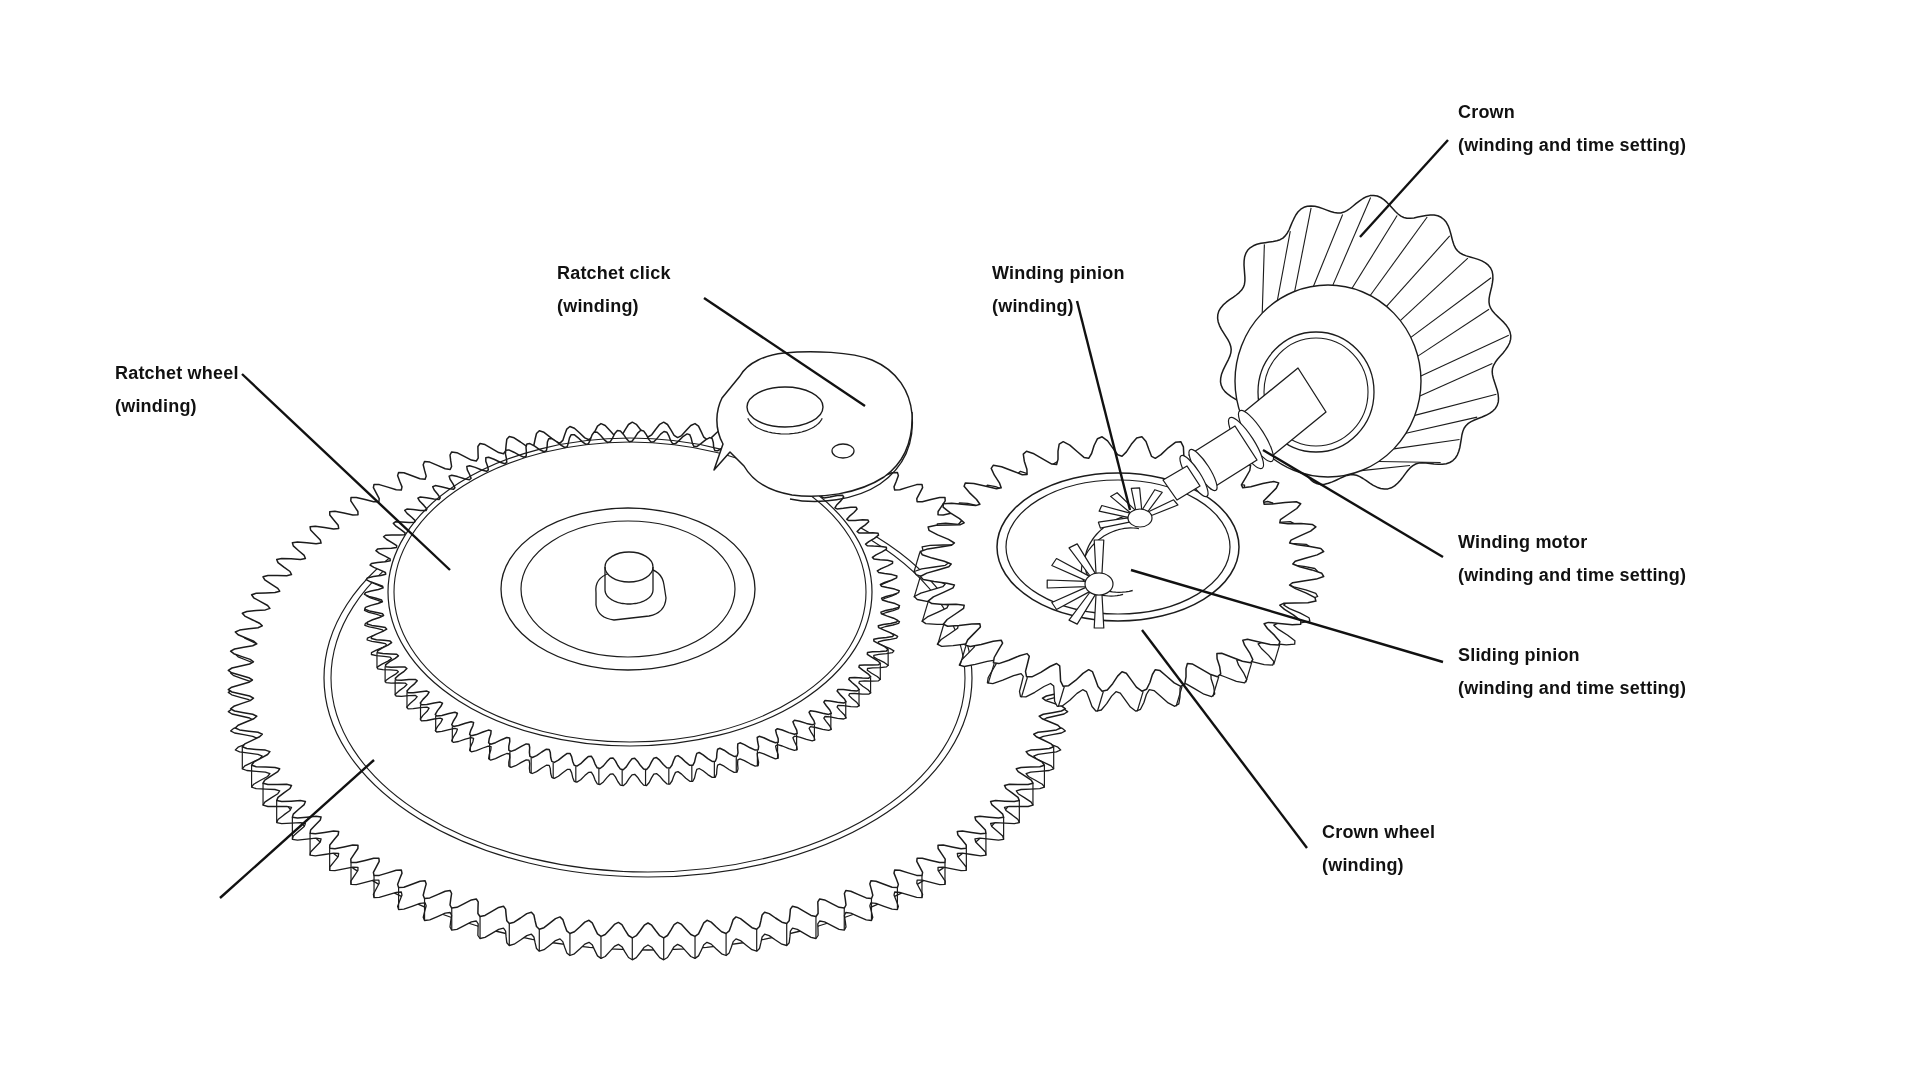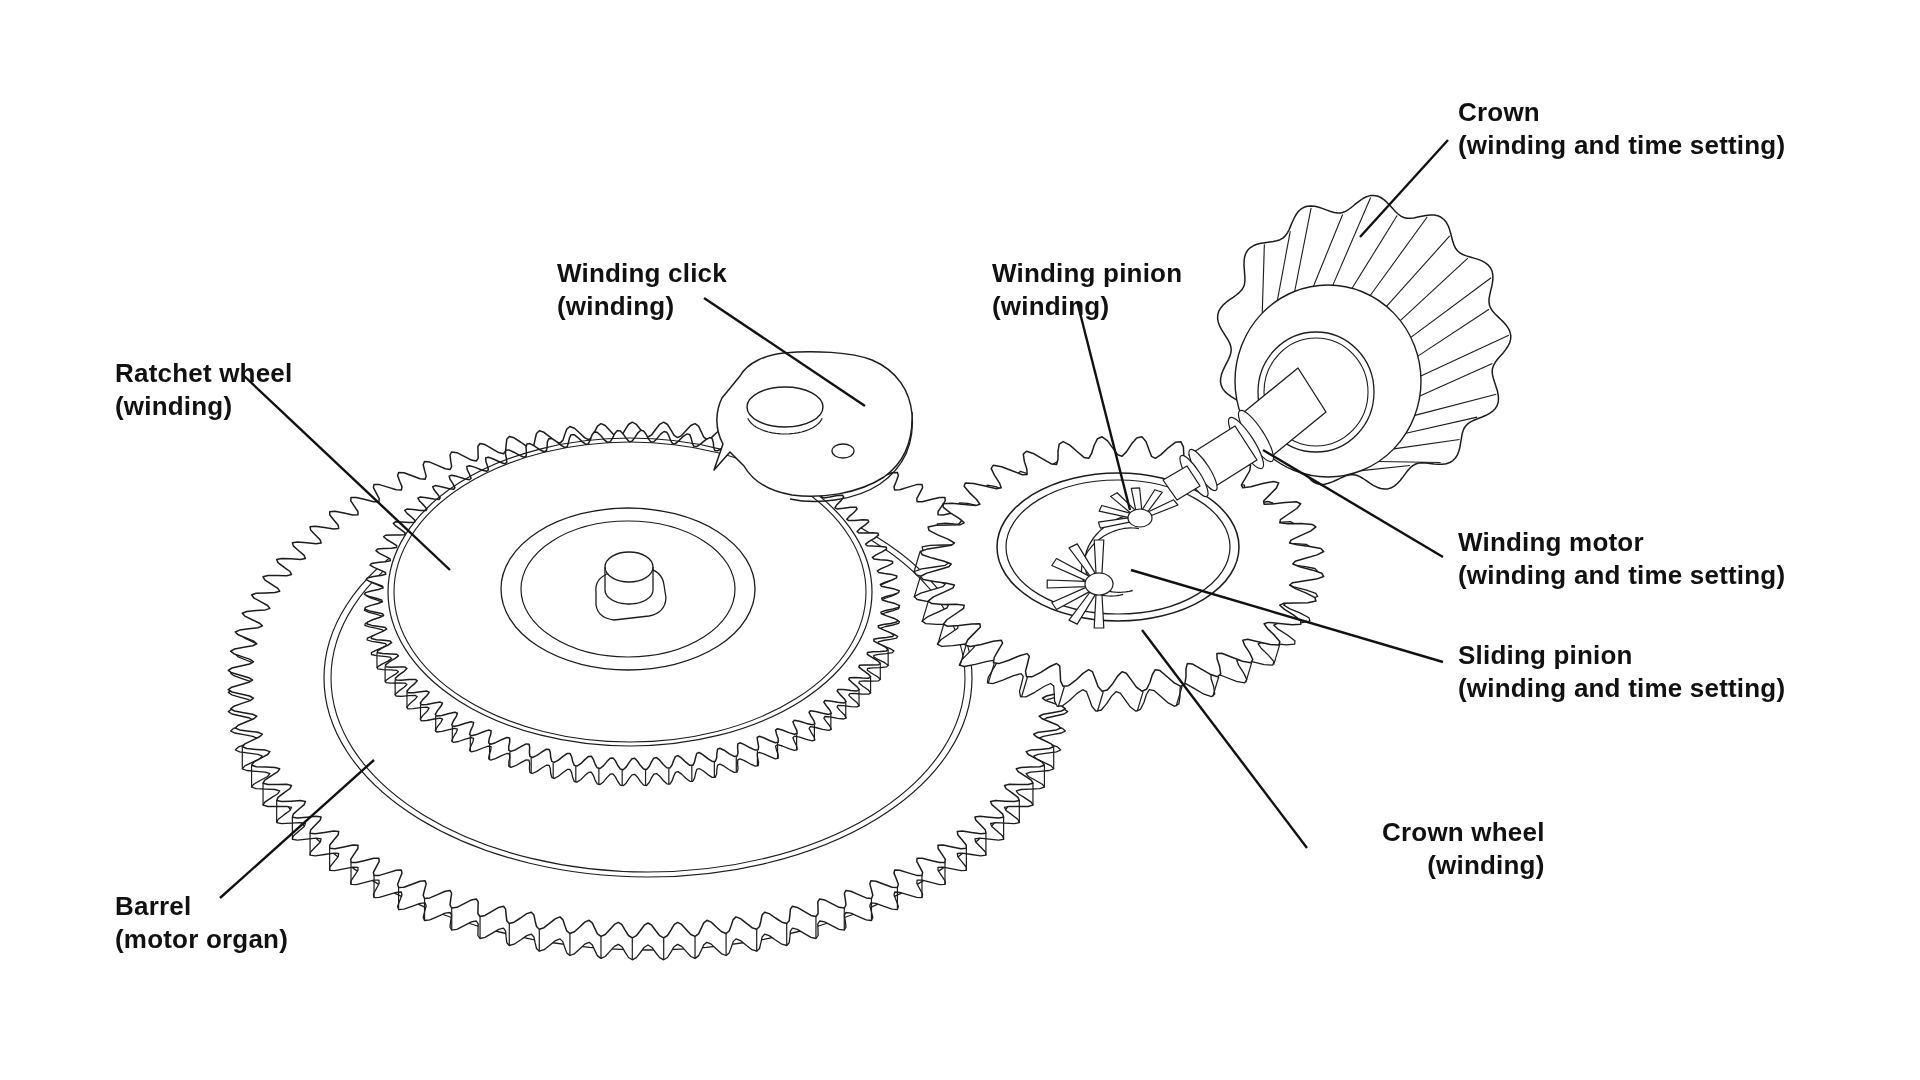--- a/index.html
+++ b/index.html
@@ -2,21 +2,21 @@
 <html><head>
 <meta charset="utf-8">
 <style>
   html,body{margin:0;padding:0;background:#ffffff;}
   .stage{
     position:relative;width:1920px;height:1080px;background:#ffffff;
     font-family:"Liberation Sans", sans-serif;overflow:hidden;
   }
   #diagram-svg{position:absolute;left:0;top:0;width:1920px;height:1080px;}
   .label{
-    position:absolute;color:#111;font-weight:700;font-size:26px;line-height:33px;
+    position:absolute;color:#111;font-weight:700;font-size:18px;line-height:33px;
     letter-spacing:.2px;white-space:nowrap;
   }
 </style>
 </head>
 <body>
 
 <div class="stage">
   <svg id="diagram-svg" viewBox="0 0 1920 1080">
       <g>
         <path d="M1015.2,796.2 L1007.4,807.3 L998.7,818.2 L989.2,828.9 L978.9,839.2 L967.7,849.2 L955.7,858.8 L943.1,868.1 L929.6,876.9 L915.5,885.4 L900.8,893.4 L885.4,900.9 L869.4,907.9 L852.9,914.5 L835.9,920.5 L818.5,926.0 L800.6,931.0 L782.4,935.4 L763.8,939.3 L744.9,942.5 L725.8,945.2 L706.5,947.3 L687.1,948.8 L667.6,949.7 L648.0,950.0 L628.4,949.7 L608.9,948.8 L589.5,947.3 L570.2,945.2 L551.1,942.5 L532.2,939.3 L513.6,935.4 L495.4,931.0 L477.5,926.0 L460.1,920.5 L443.1,914.5 L426.6,907.9 L410.6,900.9 L395.2,893.4 L380.5,885.4 L366.4,876.9 L352.9,868.1 L340.3,858.8 L328.3,849.2 L317.1,839.2 L306.8,828.9 L297.3,818.2 L288.6,807.3 L280.8,796.2" fill="none" stroke="#1c1c1c" stroke-width="1.3" stroke-linejoin="round"></path>
@@ -196,40 +196,36 @@
         <line x1="1307" y1="848" x2="1142" y2="630" stroke="#111" stroke-width="2.4"></line>
         <line x1="220" y1="898" x2="374" y2="760" stroke="#111" stroke-width="2.4"></line>
       </g>
     </svg>
 
   <div class="label" style="left: 1458px; top: 96px;">
     <div>Crown</div>
     <div>(winding and time setting)</div>
   </div>
   <div class="label" style="left: 557px; top: 257px;">
-    <div>Winding click</div>
+    <div>Ratchet click</div>
     <div>(winding)</div>
   </div>
   <div class="label" style="left: 948px; top: 257px; margin-left: 44px;">
     <div>Winding pinion</div>
     <div>(winding)</div>
   </div>
   <div class="label" style="left: 115px; top: 330px; margin-top: 27px;">
     <div>Ratchet wheel</div>
     <div>(winding)</div>
   </div>
   <div class="label" style="left: 1458px; top: 526px;">
     <div>Winding motor</div>
     <div>(winding and time setting)</div>
   </div>
   <div class="label" style="left: 1458px; top: 639px;">
     <div>Sliding pinion</div>
     <div>(winding and time setting)</div>
   </div>
-  <div class="label" style="left: 1382px; top: 816px; text-align: right;">
+  <div class="label" style="left: 1322px; top: 816px;">
     <div>Crown wheel</div>
     <div>(winding)</div>
-  </div>
-  <div class="label" style="left: 115px; top: 890px;">
-    <div>Barrel</div>
-    <div>(motor organ)</div>
   </div>
 </div>
 
 </body></html>

